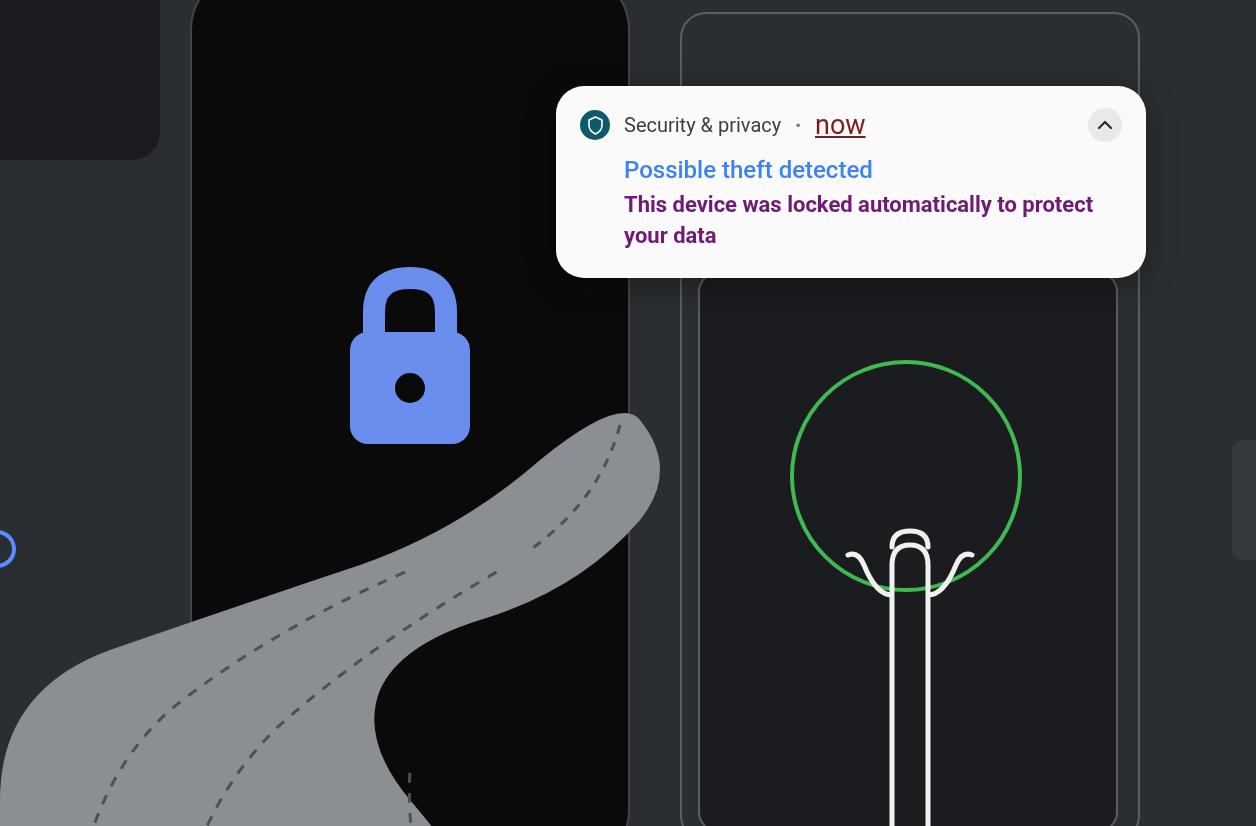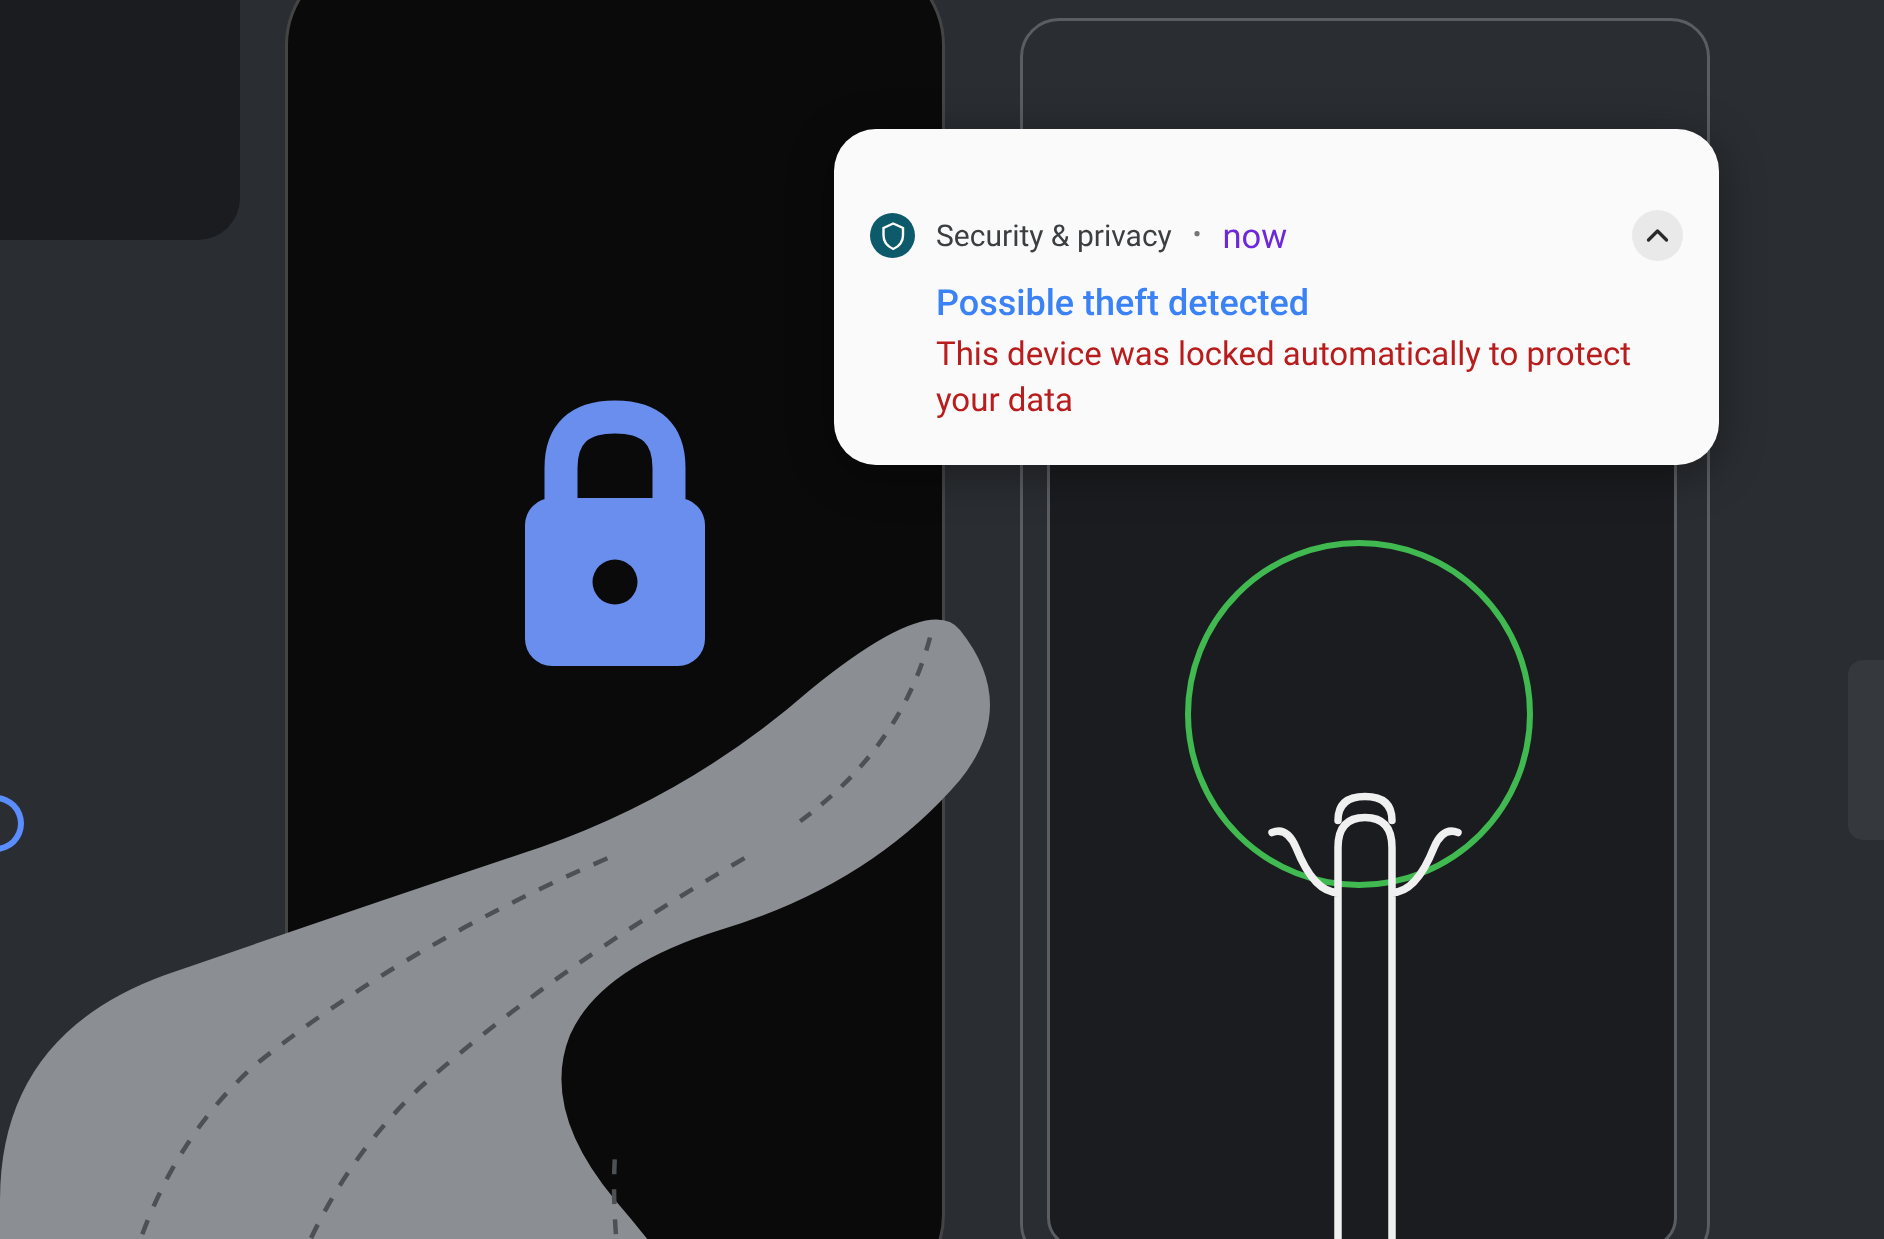--- a/index.html
+++ b/index.html
@@ -98,21 +98,20 @@
       background: #fafafa;
       border-radius: 28px;
       padding: 22px 24px 26px 24px;
       box-shadow: 0 6px 30px rgba(0,0,0,0.35);
     }
     .notif-header {
       display: flex;
       align-items: center;
       gap: 14px;
       margin-bottom: 14px;
-      margin-top: 32px;
     }
     .notif-icon {
       width: 30px;
       height: 30px;
       background: #0d5a6b;
       border-radius: 50%;
       display: flex;
       align-items: center;
       justify-content: center;
       flex-shrink: 0;
@@ -120,23 +119,24 @@
     .notif-app {
       font-size: 20px;
       color: #3c3f42;
       font-weight: 400;
     }
     .notif-dot {
       color: #757575;
       font-size: 17px;
     }
     .notif-time {
-      font-size: 23px;
-      color: #6d28d9;
+      font-size: 27px;
+      color: #7f1d1d;
       font-weight: 400;
+      text-decoration: underline;
     }
     .notif-expand {
       margin-left: auto;
       width: 34px;
       height: 34px;
       background: #e9e9e9;
       border-radius: 50%;
       display: flex;
       align-items: center;
       justify-content: center;
@@ -146,23 +146,23 @@
       padding-left: 44px;
     }
     .notif-title {
       font-size: 24px;
       font-weight: 500;
       color: #3b82f6;
       margin-bottom: 6px;
     }
     .notif-desc {
       font-size: 22px;
-      color: #b91c1c;
+      color: #701a75;
       line-height: 1.4;
-      font-weight: 400;
+      font-weight: 700;
     }
     .blue-edge {
       position: absolute;
       left: -10px;
       top: 530px;
       width: 26px;
       height: 38px;
       border: 4px solid #5a8dff;
       border-left: none;
       border-radius: 0 20px 20px 0;

